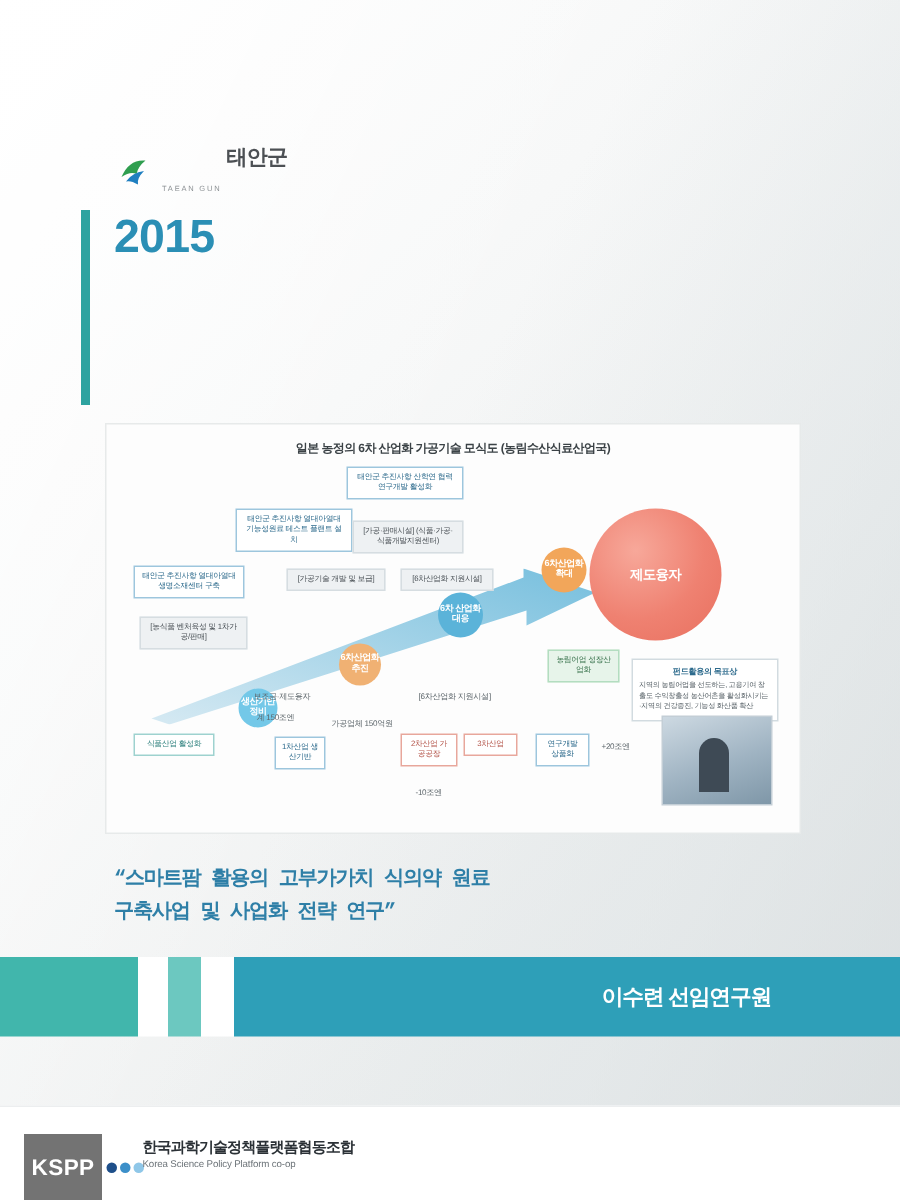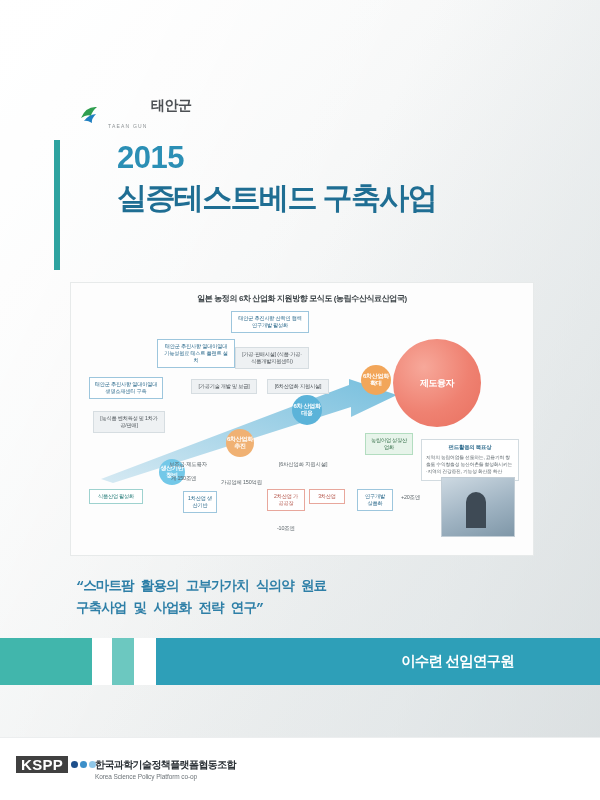--- a/index.html
+++ b/index.html
@@ -82,21 +82,20 @@
     top: 140px;
     width: 6px;
     height: 130px;
     background: #2ea3a0;
   }
   .title-wrap {
     position: absolute;
     left: 76px;
     top: 140px;
     width: 480px;
-    margin-left: 41px;
   }
   .title-year {
     font-size: 31px;
     color: #2b8fb5;
     font-weight: 700;
     letter-spacing: -0.5px;
     line-height: 1.15;
   }
   .title-main {
     margin-top: 2px;
@@ -251,21 +250,21 @@
     letter-spacing: -0.9px;
     font-family: Liberation Mono, monospace;
   }
 
   
   .band {
     position: absolute;
     left: 0;
     top: 638px;
     width: 600px;
-    height: 47px;
+    height: 53px;
     display: flex;
   }
   .band-seg-1 { width: 92px;  background: #41b6ac; }
   .band-seg-2 { width: 20px;  background: #ffffff; }
   .band-seg-3 { width: 22px;  background: #6cc8c0; }
   .band-seg-4 { width: 22px;  background: #ffffff; }
   .band-seg-5 {
     flex: 1;
     background: #2e9fb8;
     display: flex;
@@ -293,25 +292,25 @@
   }
   .kspp-logo {
     position: absolute;
     left: 16px;
     top: 18px;
     display: flex;
     align-items: center;
     gap: 3px;
   }
   .kspp-box {
-    background: #404040;
+    background: #737373;
     color: #ffffff;
     font-size: 15px;
     font-weight: 700;
-    padding: 0 5px;
+    padding: 14px 5px;
     letter-spacing: 0.3px;
   }
   .kspp-dots {
     display: flex;
     gap: 2px;
     align-items: center;
   }
   .kspp-dots i {
     display: block;
     width: 7px;
@@ -357,26 +356,25 @@
       <span>
         <span class="taean-kor">태안군</span><br>
         <span class="taean-eng">TAEAN GUN</span>
       </span>
     </div>
   </div>
 
   <div class="title-bar"></div>
   <div class="title-wrap">
     <div class="title-year">2015</div>
-    <div class="title-main">실증테스트베드 구축사업</div>
   </div>
 
   <div class="figure">
 
-    <div class="fig-title">일본 농정의 6차 산업화 지원방향 모식도 (농림수산식료산업국)</div>
+    <div class="fig-title">일본 농정의 6차 산업화 가공기술 모식도 (농림수산식료산업국)</div>
 
     <svg class="fig-arrow" viewBox="0 0 300 104">
       <defs>
         <linearGradient id="agrad" x1="0" y1="1" x2="1" y2="0">
           <stop offset="0%" stop-color="#cfe6f1"></stop>
           <stop offset="100%" stop-color="#5fb4d8"></stop>
         </linearGradient>
       </defs>
       <path d="M2 100 L250 6 L250 0 L298 16 L252 38 L252 28 L14 104 Z" fill="url(#agrad)" opacity="0.85"></path>
     </svg>

